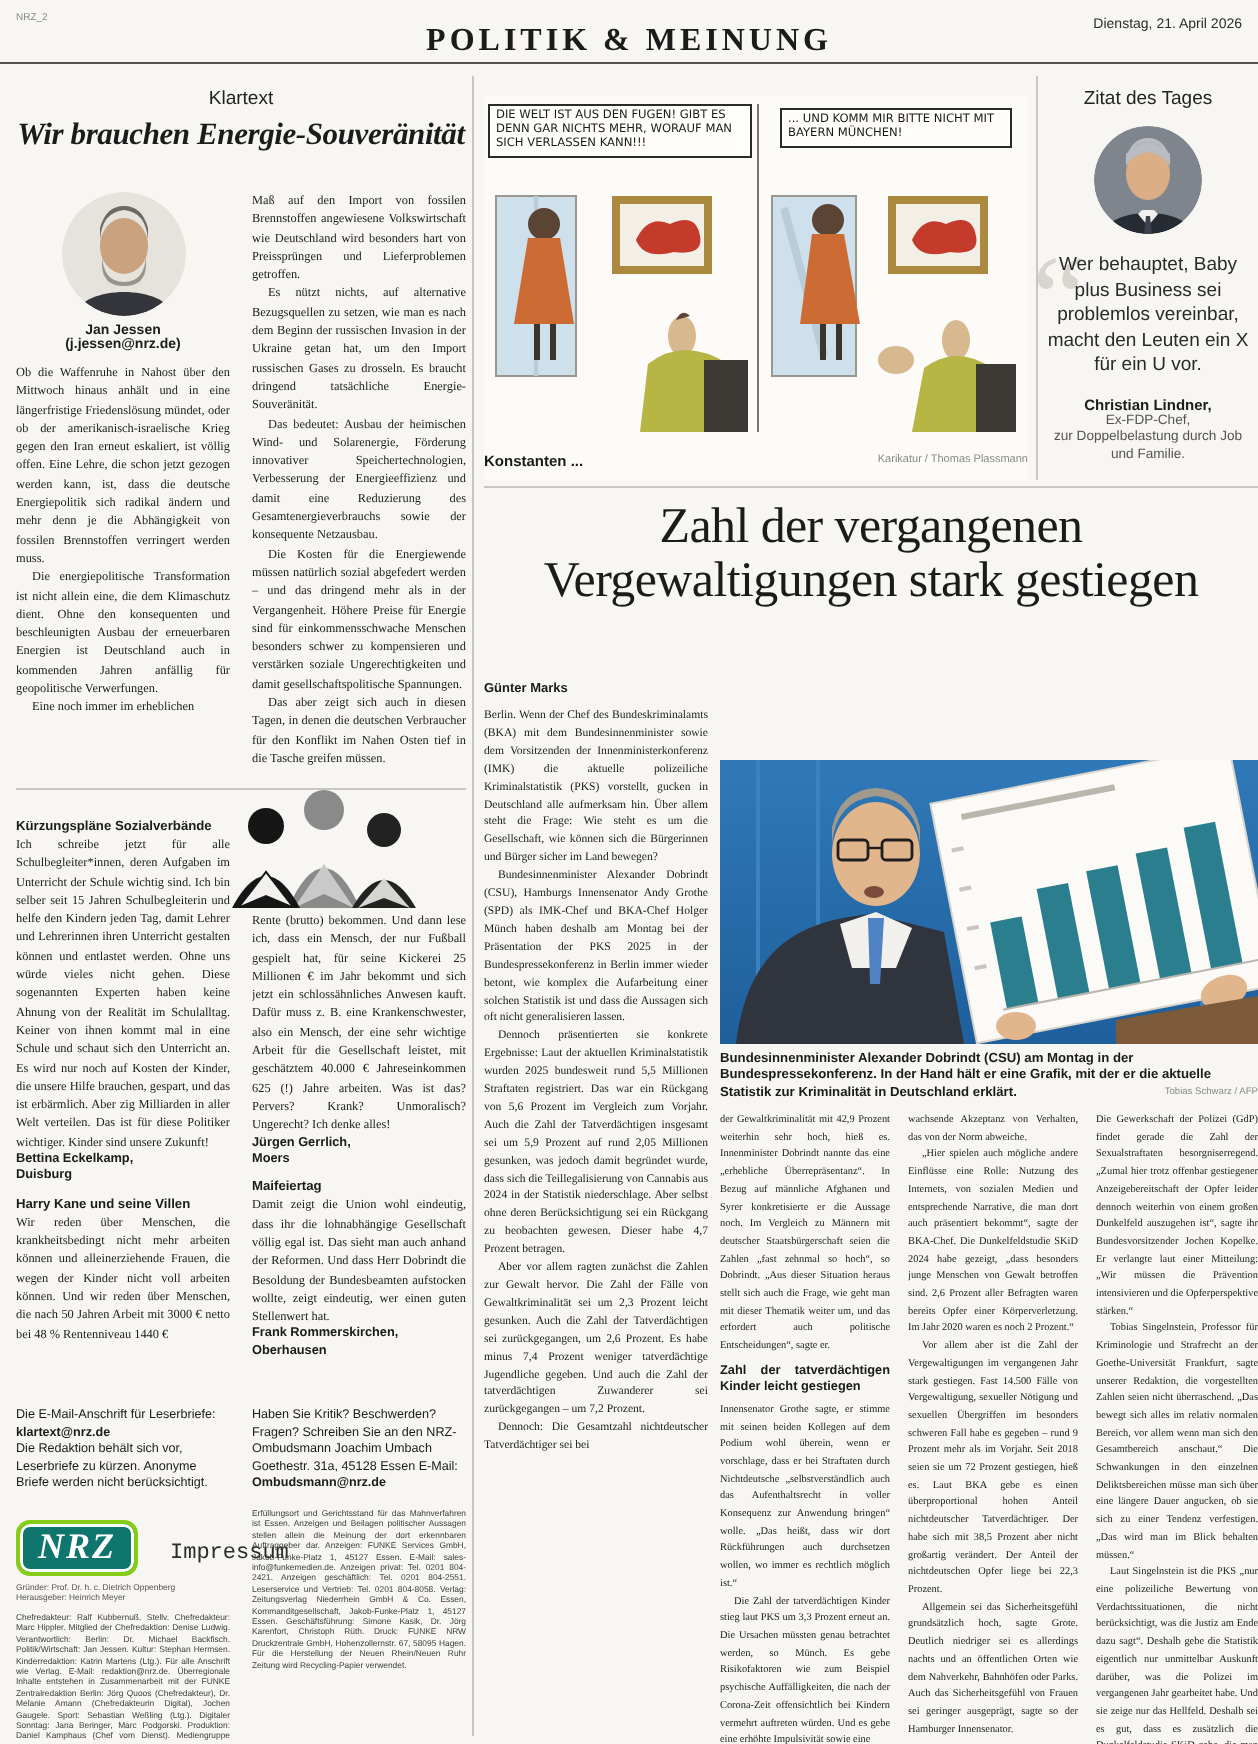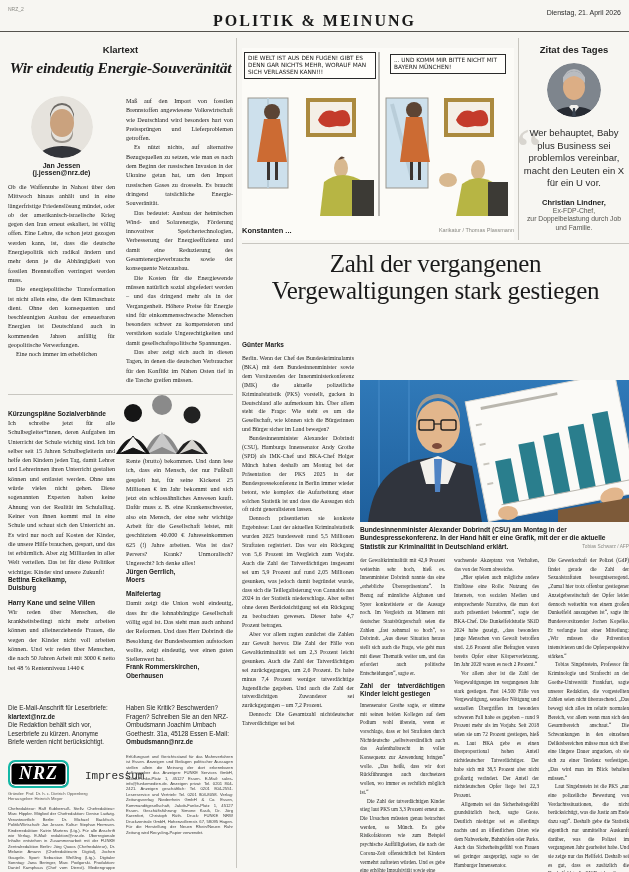--- a/index.html
+++ b/index.html
@@ -13,21 +13,21 @@
   
   .hrule { position:absolute; background:#55534e; height:1px; }
   .hrule.light { background:#c8c6c0; }
   .vrule { position:absolute; background:#c8c6c0; width:1px; }
 
   
   .edition { font-size:5px; color:#8a8a84; }
   .section-title { font-size:16px; letter-spacing:2px; font-weight:bold; }
   .page-date { font-size:7px; color:#2c2c2c; }
 
-  .kicker { font-family:"Liberation Sans", sans-serif; font-weight:bold; font-size:9.5px; color:#222; }
+  .kicker { font-family:"Liberation Sans", sans-serif; font-weight:normal; font-size:9.5px; color:#222; }
 
   
   .kx-headline { font-size:15.5px; font-weight:bold; font-style:italic; letter-spacing:-0.2px; }
   .kx-subline { font-size:9px; }
   .kx-body { font-size:6.2px; line-height:9.3px; text-align:justify; overflow:hidden; }
   .kx-body p + p, .lt-body p + p { text-indent:8px; }
   .byline-name { font-family:"Liberation Sans", sans-serif; font-weight:bold; font-size:7px; }
   .avatar-circle { border-radius:50%; overflow:hidden; display:block; margin:0 auto; }
 
   
@@ -56,21 +56,21 @@
 
   
   .lt-section-title { font-family:"Liberation Sans", sans-serif; font-weight:bold; font-size:10.5px; }
   .lt-title { font-family:"Liberation Sans", sans-serif; font-weight:bold; font-size:6.6px; margin-bottom:1px; }
   .lt-body { font-size:6.2px; line-height:9.3px; text-align:justify; overflow:hidden; }
   .lt-sig { font-family:"Liberation Sans", sans-serif; font-weight:bold; font-size:6.4px; line-height:8.4px; }
   .lt-foot { font-family:"Liberation Sans", sans-serif; font-size:6.3px; line-height:8.6px; }
   .lt-foot b { font-weight:bold; }
 
   
-  .nrz-logo { display:inline-block; background:#000000; border:2px solid #14b8a6; border-radius:7px;
+  .nrz-logo { display:inline-block; background:#0f766e; border:2px solid #84cc16; border-radius:7px;
               box-shadow: inset 0 0 0 1.5px #ffffff; padding:1px 9px 2px 9px; }
   .nrz-logo span { font-family:"Liberation Serif", serif; font-style:italic; font-weight:bold;
                    color:#ffffff; font-size:18px; letter-spacing:1px; }
   .impressum-label { font-family:Liberation Mono, monospace; font-size:11px; color:#2c2c2c; }
   .tiny { font-family:"Liberation Sans", sans-serif; font-size:4.2px; line-height:5.4px; color:#3c3c3c; text-align:justify; overflow:hidden; }
   .tiny-head { font-family:"Liberation Sans", sans-serif; font-size:4.2px; line-height:5.4px; color:#55534e; }
 </style>
 </head>
 <body>
 
@@ -79,21 +79,21 @@
   <div class="abs edition sans" style="left:8px; top:6px;">NRZ_2</div>
   <div class="abs section-title center" style="left:0; right:0; top:12px;">POLITIK &amp; MEINUNG</div>
   <div class="abs page-date sans" style="right:8px; top:9px;">Dienstag, 21. April 2026</div>
   <div class="hrule" style="left:0; top:31px; width:629px;"></div>
 
   <div class="vrule" style="left:236px; top:38px; height:830px;"></div>
   <div class="vrule" style="left:518px; top:38px; height:202px;"></div>
 
   <section class="abs" style="left:8px; top:44px; width:225px; height:348px;">
     <div class="kicker center">Klartext</div>
-    <div class="kx-headline center" style="margin-top:4px;">Wir eindeutig Energie-Souveränität</div>
+    <div class="kx-headline center" style="margin-top:4px;">Wir brauchen Energie-Souveränität</div>
     <div class="abs" style="left:0; top:52px; width:107px;">
       <span class="avatar-circle" style="width:62px; height:62px;">
         <svg width="62" height="62" viewBox="0 0 62 62">
           <defs>
               <clipPath id="cjj">
                 <circle cx="31" cy="31" r="31"></circle>
               </clipPath>
             </defs>
           <g clip-path="url(#cjj)">
             <rect width="62" height="62" fill="#e6e3dd"></rect>

